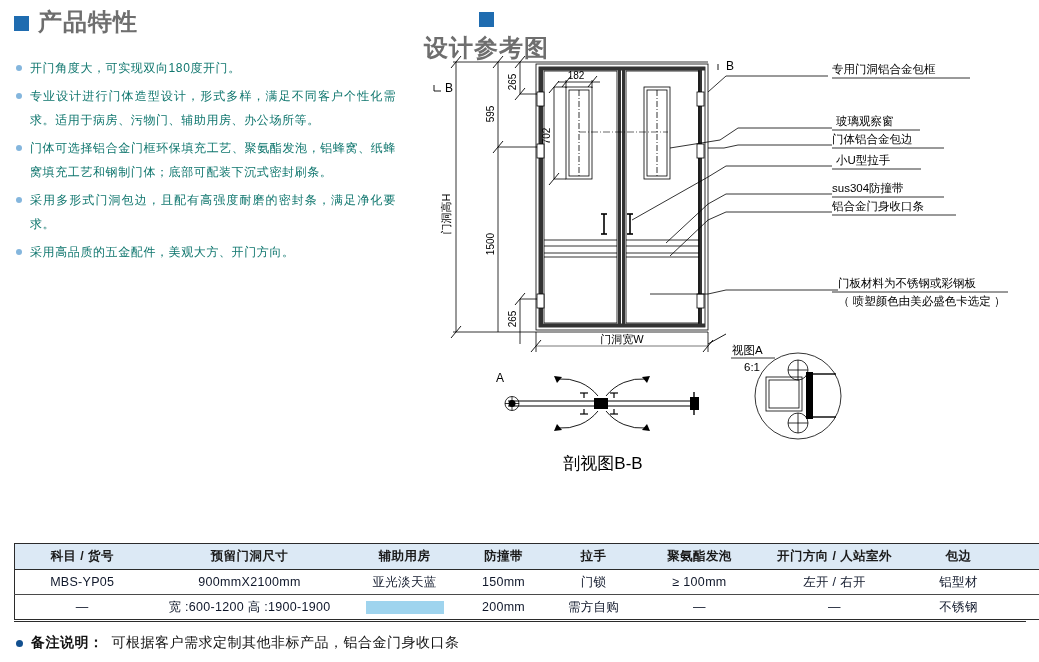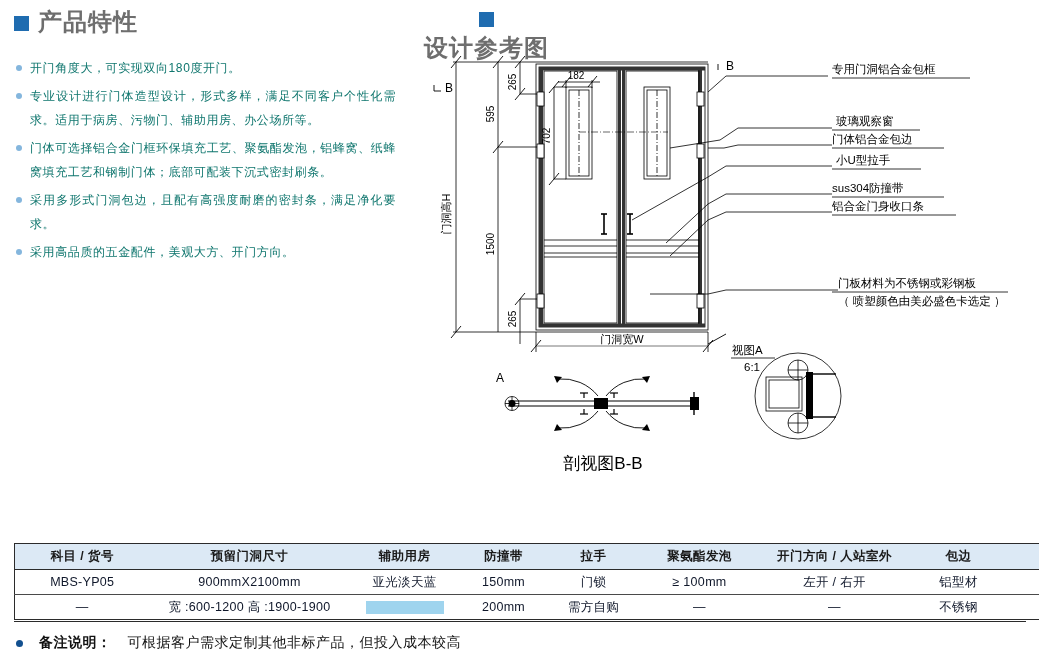--- a/index.html
+++ b/index.html
@@ -120,21 +120,21 @@
     border-bottom: 1px solid #2b2b2b;
     background: #ffffff;
   }
 
   
   #note {
     position: absolute;
     left: 16px; top: 634px;
     display: flex;
     align-items: center;
-    gap: 16px;
+    gap: 8px;
     white-space: nowrap;
   }
   #note .note-bullet {
     width: 7px; height: 7px;
     border-radius: 50%;
     background: #12508f;
     flex: 0 0 auto;
   }
   #note .note-label {
     font-size: 14px;
@@ -448,16 +448,16 @@
         <td>不锈钢</td>
         <td>可选</td>
       </tr>
     </tbody>
   </table>
   <div id="table-underline"></div>
 
   <div id="note">
     <span class="note-bullet"></span>
     <span class="note-label">备注说明：</span>
-    <span class="note-text">可根据客户需求定制其他非标产品，但投入成本较高</span>
+    <span class="note-text">可根据客户需求定制其他非标产品，铝合金门身收口条</span>
   </div>
 
 </div>
 
 </body></html>

